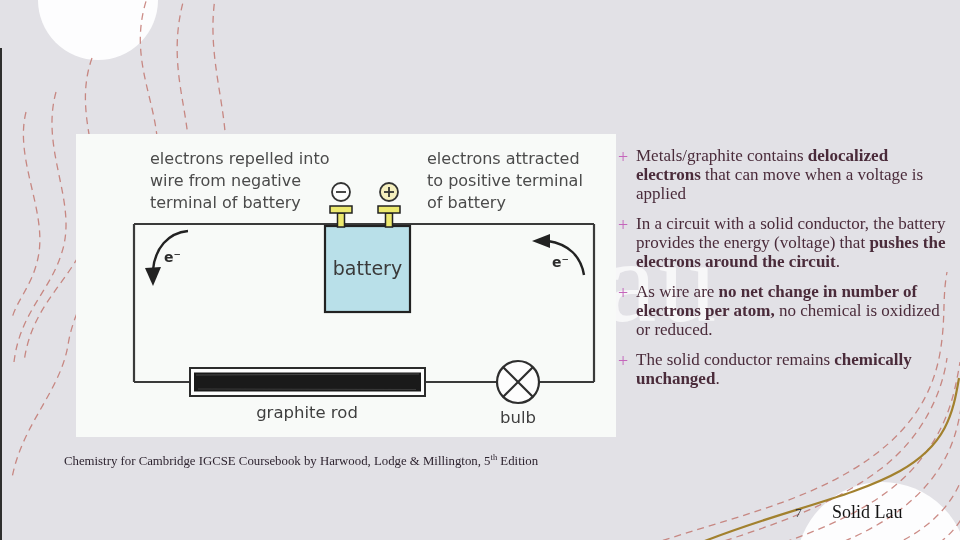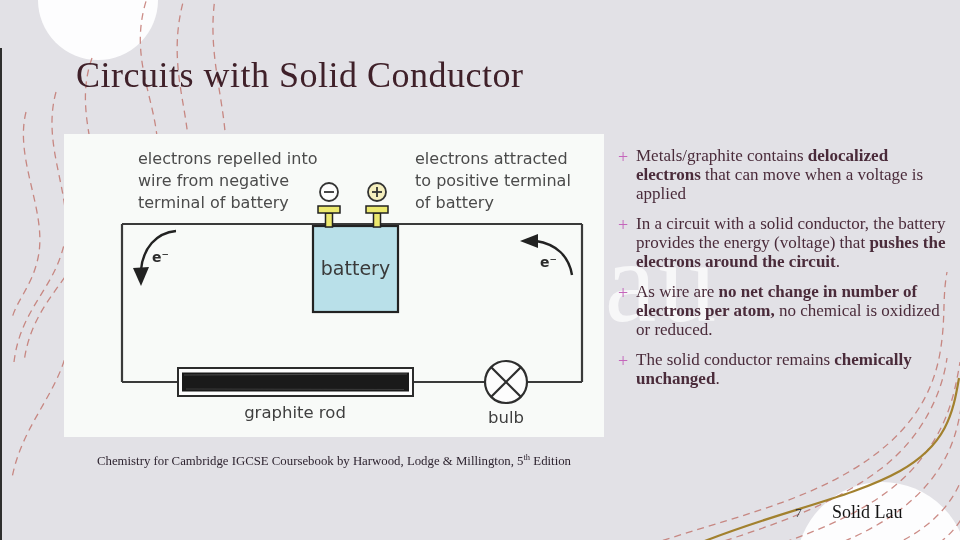--- a/index.html
+++ b/index.html
@@ -17,30 +17,30 @@
   *{margin:0;padding:0;box-sizing:border-box;}
   html,body{width:960px;height:540px;}
   body{font-family:"Liberation Serif",serif;background:#888;}
   .slide{position:relative;width:960px;height:540px;background:var(--bg);overflow:hidden;}
   .decor{position:absolute;inset:0;z-index:0;pointer-events:none;}
   .watermark{position:absolute;left:532px;top:224px;z-index:1;
     font-family:"Liberation Serif",serif;font-size:116px;line-height:1;
     color:rgba(255,255,255,0.72);letter-spacing:2px;}
   .title{position:absolute;left:76px;top:54px;z-index:3;
     font-size:36px;letter-spacing:.5px;color:var(--title);font-weight:400;}
-  .panel{position:absolute;left:64px;top:134px;width:540px;height:303px;
+  .panel{position:absolute;left:76px;top:134px;width:540px;height:303px;
     background:var(--panel);z-index:2;}
   .panel svg{display:block;width:100%;height:100%;}
   .dlabel{font:500 16px "DejaVu Sans",sans-serif;fill:#4b4b4b;}
   .dsmall{font:500 16.5px "DejaVu Sans",sans-serif;fill:#3f3f3f;}
   .dbat{font:500 19px "DejaVu Sans",sans-serif;fill:#3a3a3a;}
   .delab{font:600 14px "DejaVu Sans",sans-serif;fill:#2c2c2c;}
   .wire{stroke:#3a3a3a;stroke-width:2.2;fill:none;}
   .caption{position:absolute;left:64px;top:452px;width:540px;z-index:3;
-    text-align:center;font-size:12.8px;color:#2e2430;}
+    font-size:12.8px;color:#2e2430;}
   .caption sup{font-size:8.5px;}
   .bullets{position:absolute;left:618px;top:146px;width:332px;z-index:3;list-style:none;}
   .bullet{display:flex;margin-bottom:11px;}
   .bullet .marker{flex:0 0 18px;color:var(--accent);font-size:18px;line-height:23.5px;}
   .bullet .btext{flex:1;font-size:17px;line-height:19px;color:var(--text);}
   .bullet .btext b{font-weight:700;color:var(--text);}
   .pagenum{position:absolute;left:795px;top:505px;z-index:3;font-size:13.5px;color:#3a3a3a;}
   .author{position:absolute;left:832px;top:502px;z-index:3;font-size:18px;color:#141414;}
 </style>
 </head>
@@ -64,21 +64,20 @@
       <path d="M822,550 C872,532 917,506 942,464 C956,440 959,420 962,402"></path>
       <path d="M882,550 C922,534 947,512 960,483"></path>
       <path d="M930,550 C944,540 956,530 964,514"></path>
     </g>
     <path d="M690,547 C770,513 850,499 900,471 C946,445 953,414 959,378" fill="none" stroke="var(--gold)" stroke-width="2.2"></path>
     <line x1="1" y1="48" x2="1" y2="540" stroke="#2e2e2e" stroke-width="2"></line>
   </svg>
 
   <div class="watermark">Lau</div>
 
-  <h1 class="title">Circuits with Solid Conductor</h1>
 
   <div class="panel">
     <svg viewBox="0 0 540 303">
 
       <g>
         <text class="dlabel" x="74" y="30">electrons repelled into</text>
         <text class="dlabel" x="74" y="52">wire from negative</text>
         <text class="dlabel" x="74" y="74">terminal of battery</text>
       </g>
       <g>

